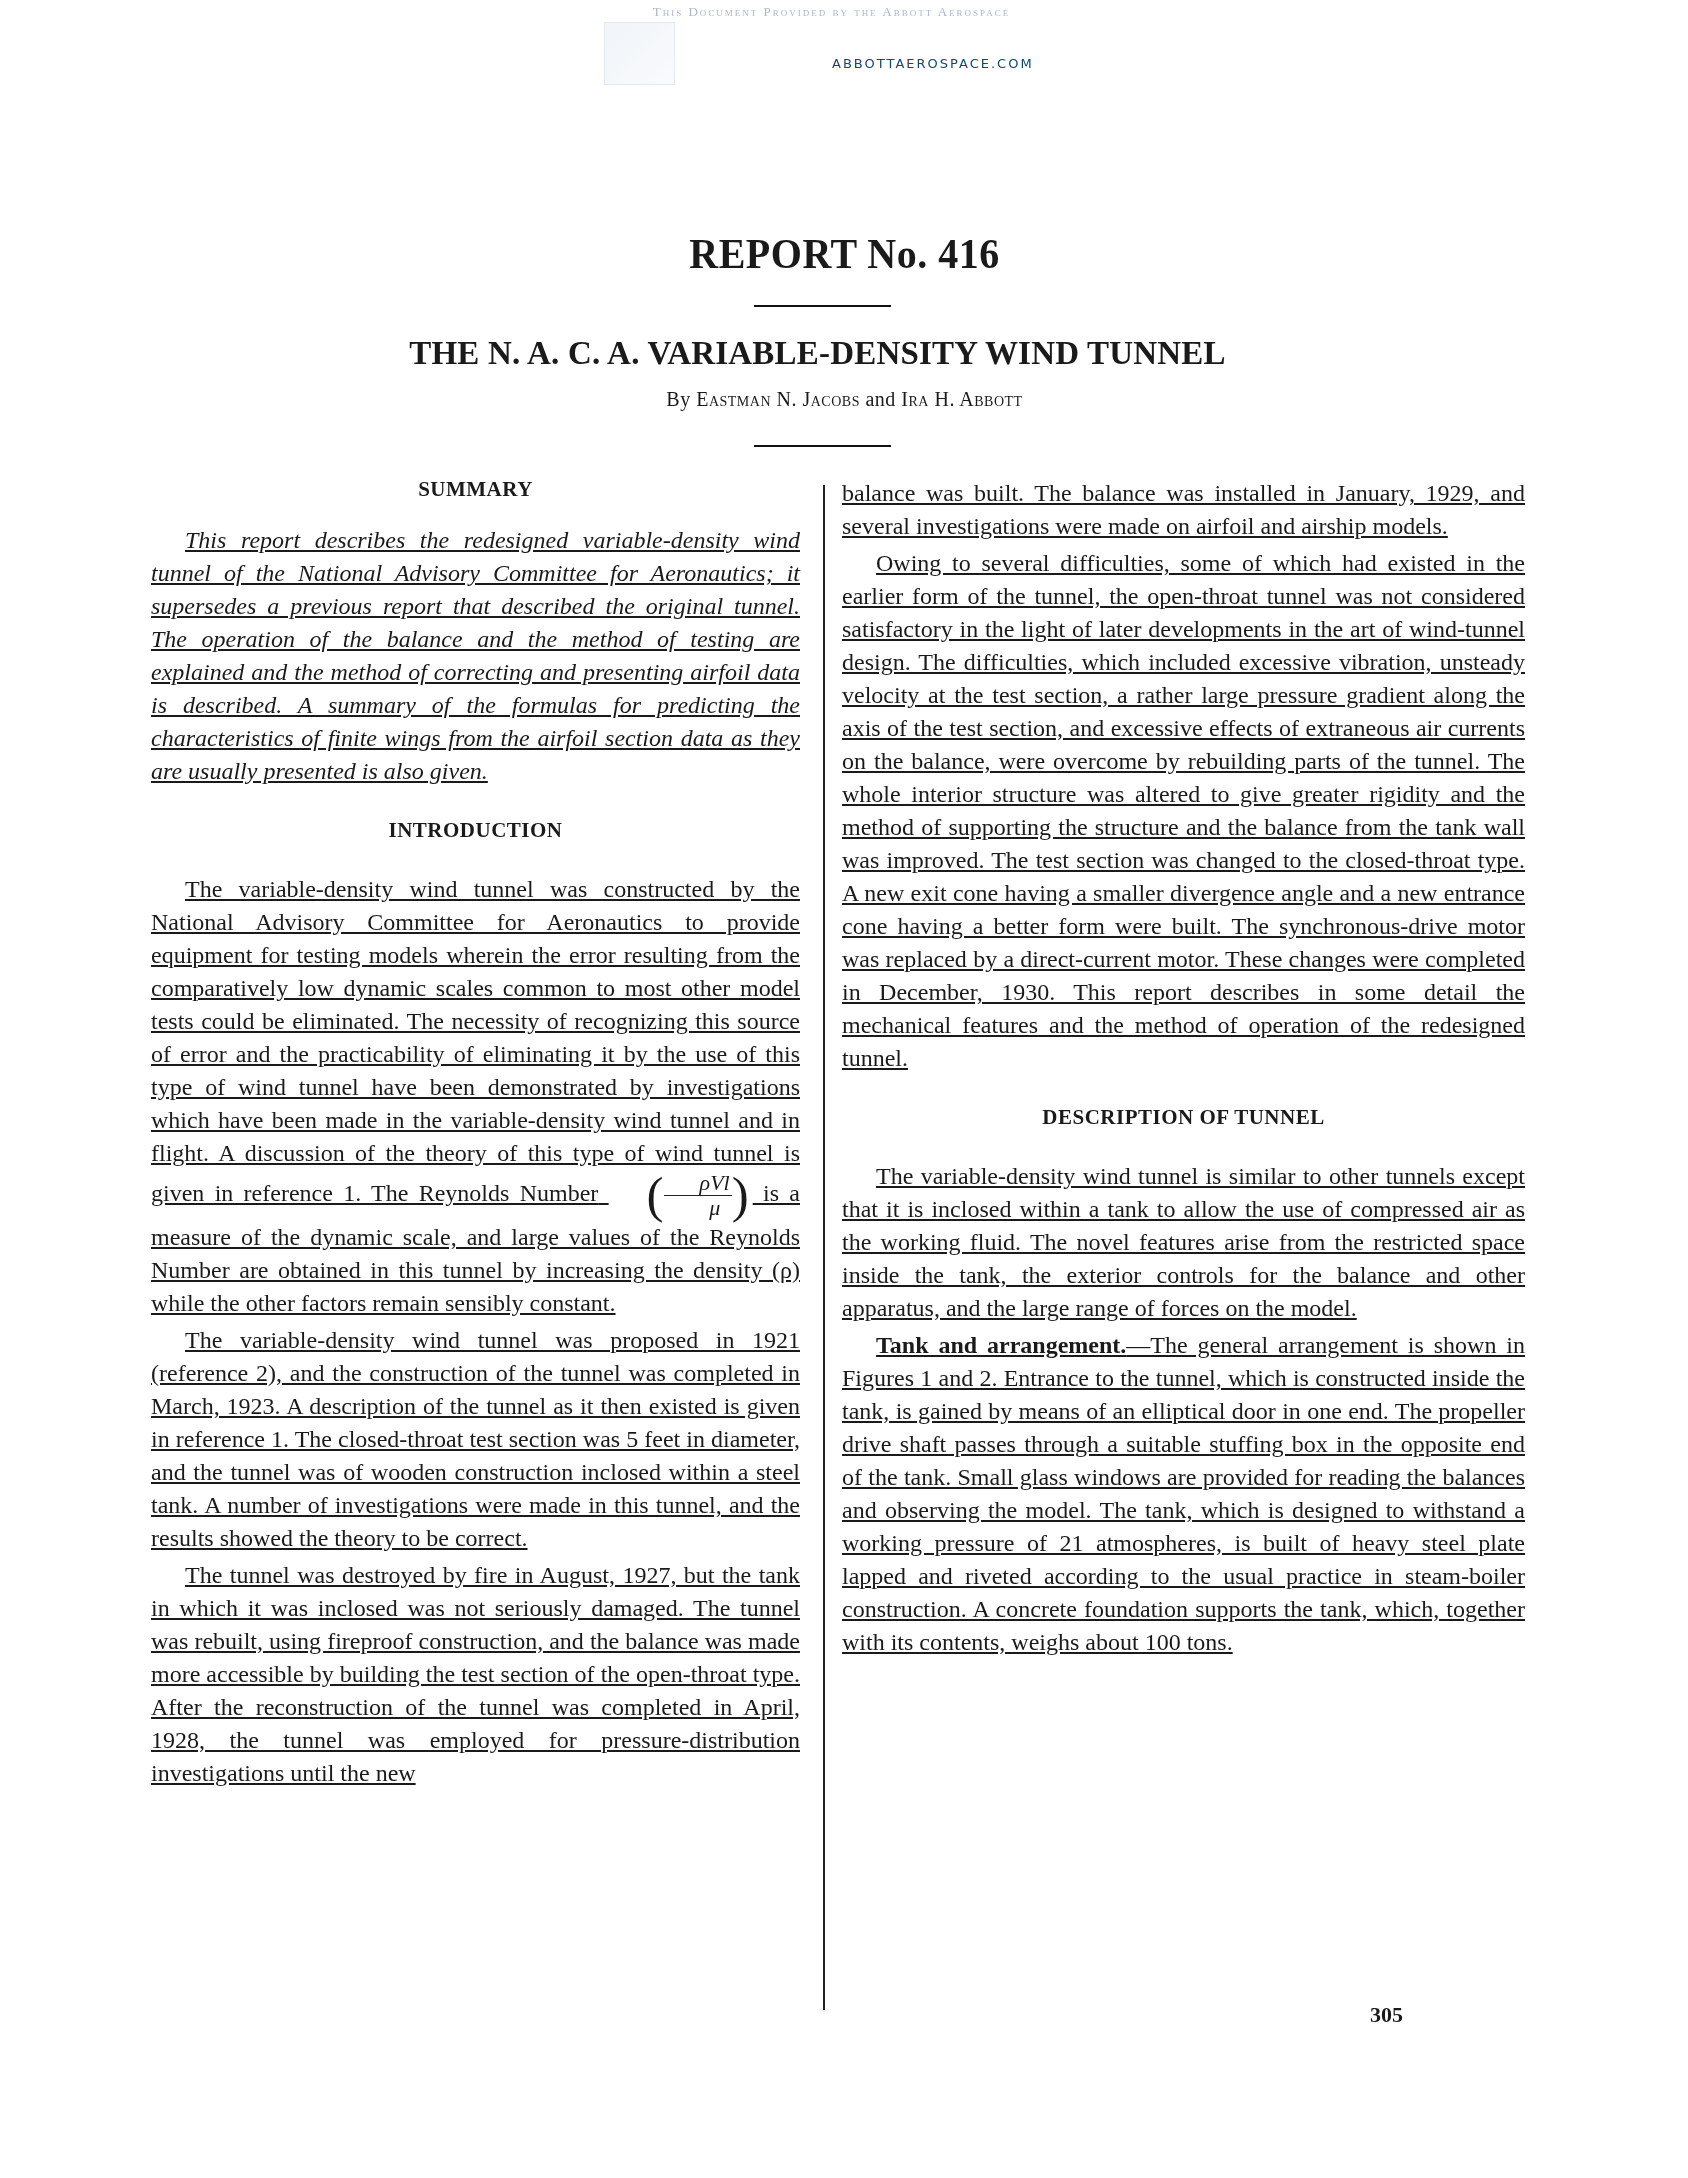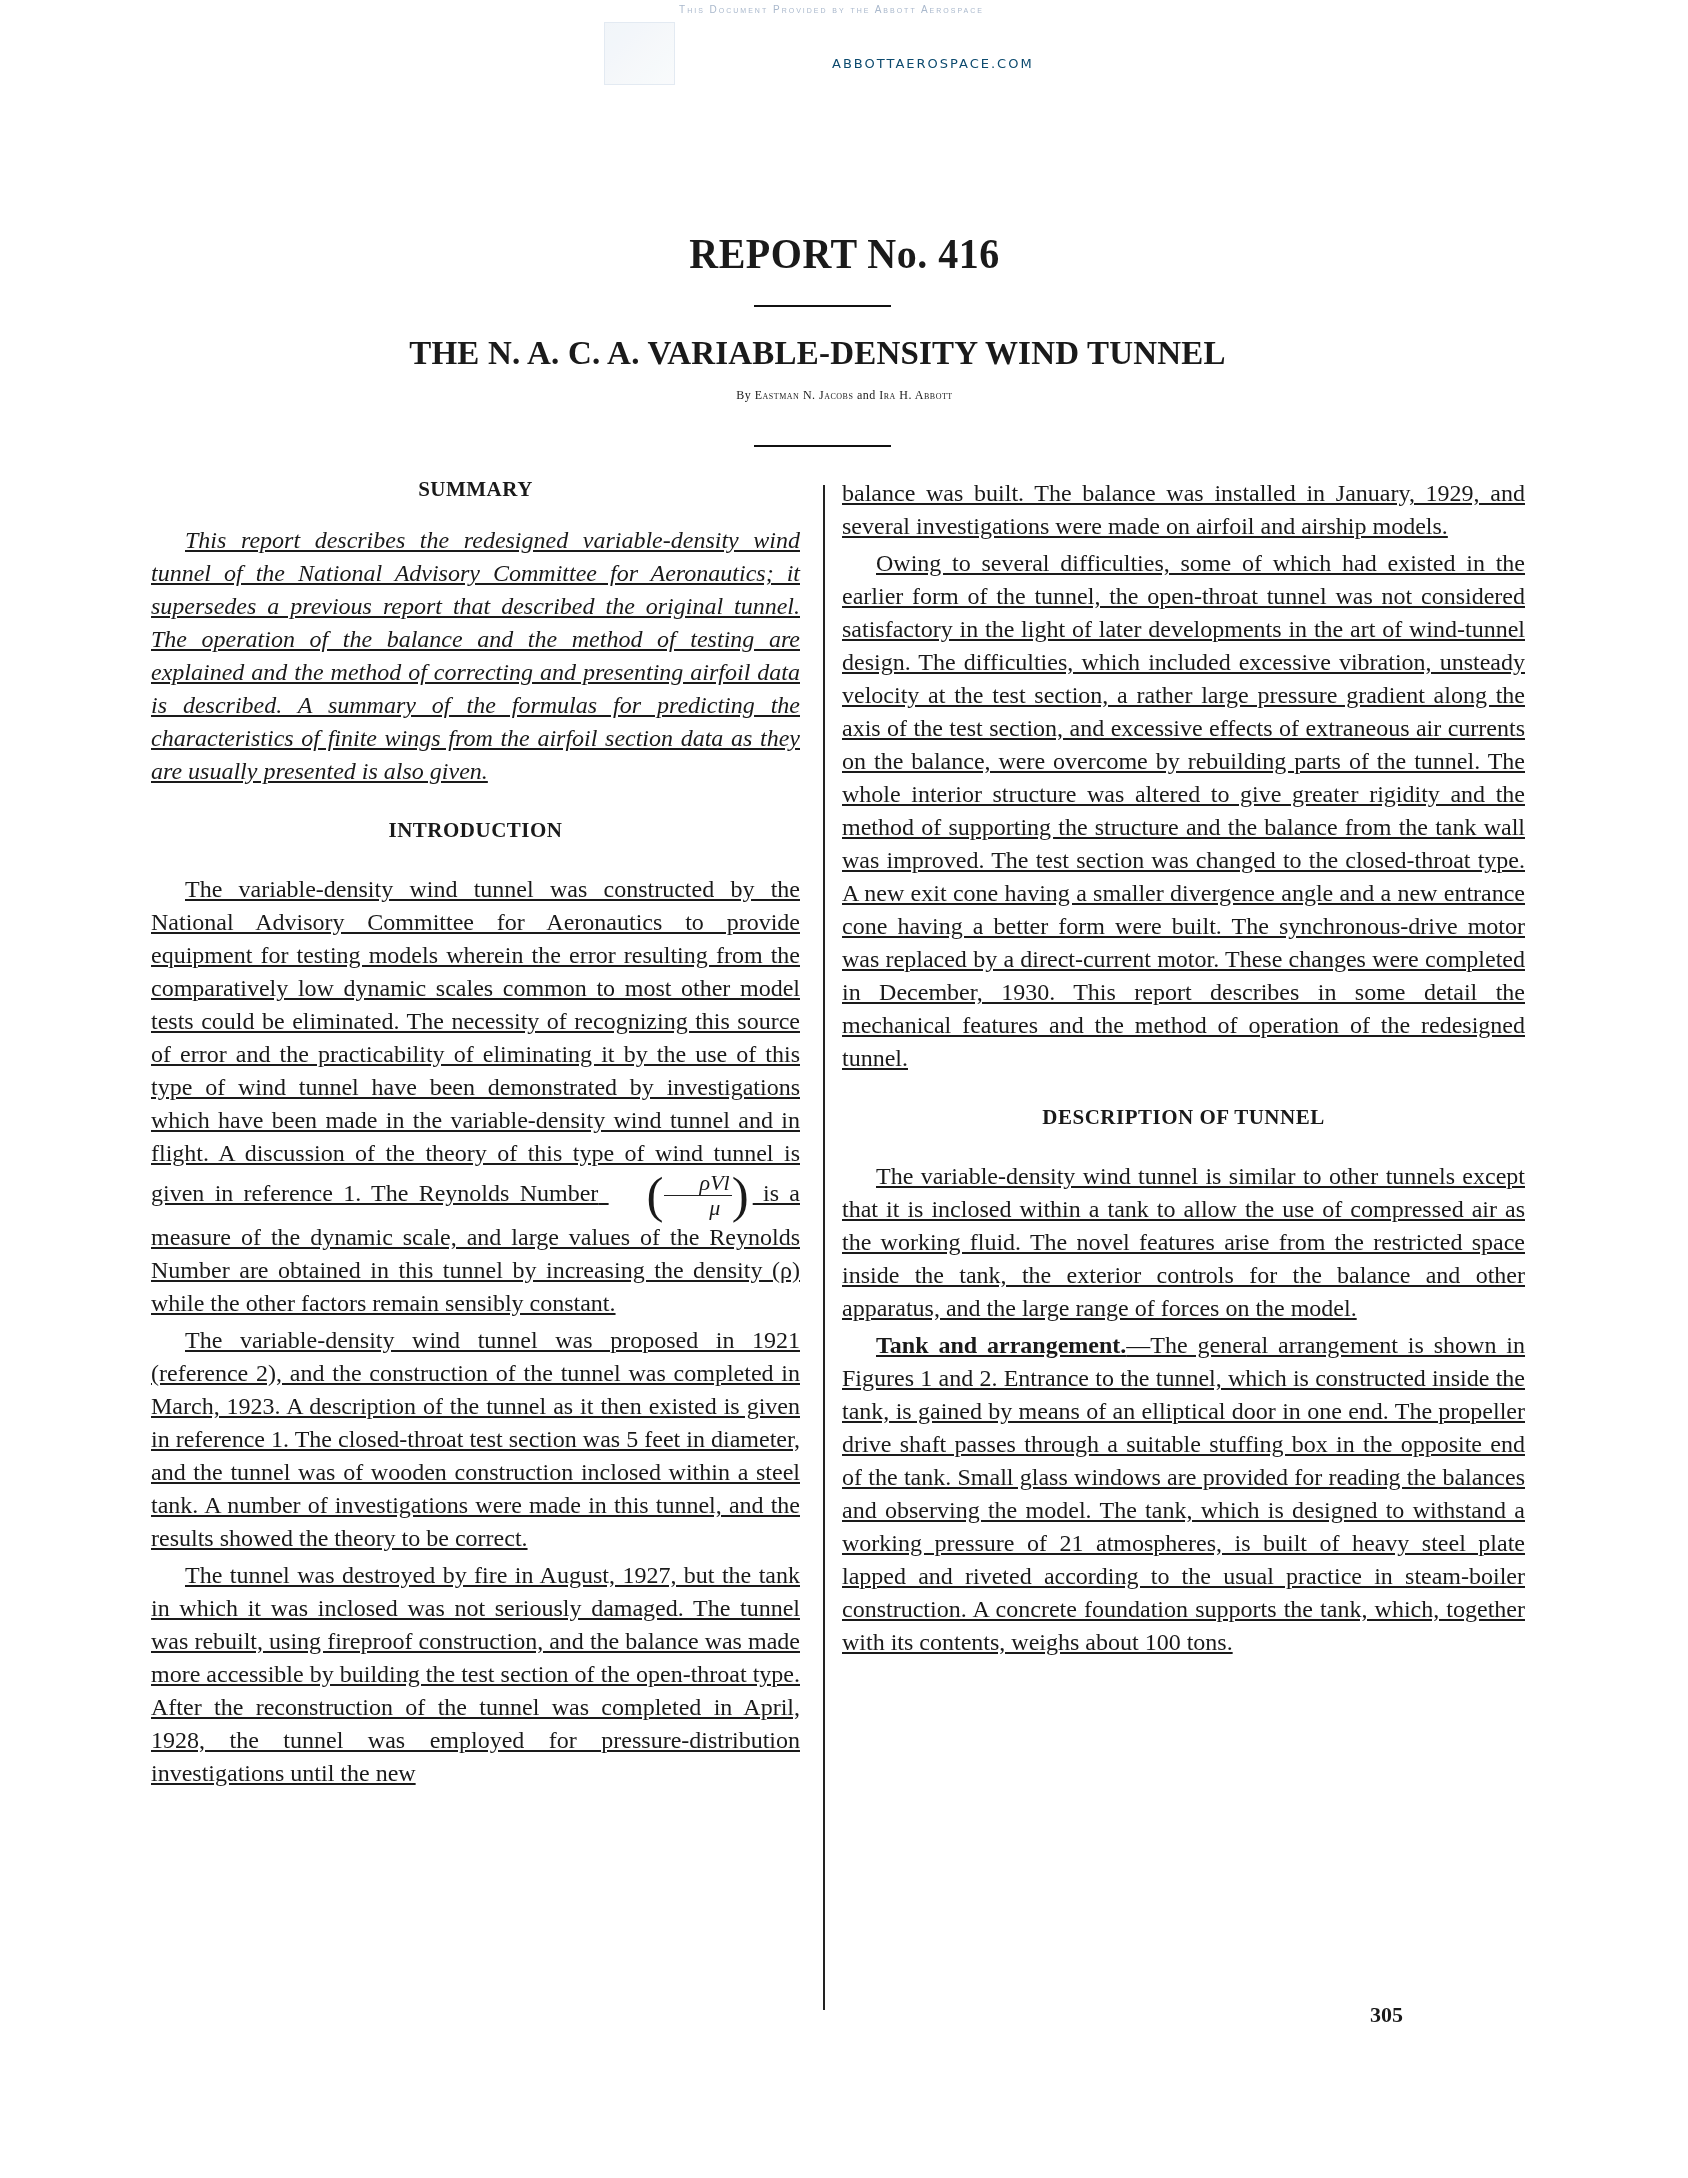--- a/index.html
+++ b/index.html
@@ -4,36 +4,36 @@
 <style>
   html, body { margin: 0; padding: 0; background: #ffffff; }
   body { width: 1689px; height: 2178px; position: relative; overflow: hidden;
          font-family: "DejaVu Serif", "Liberation Serif", serif; color: #1a1a1a; }
 
   
   .watermark { position: absolute; left: 594px; top: 4px; width: 475px; height: 69px; color: #8ea3bf; }
   .wm-box { position: absolute; left: 10px; top: 18px; width: 69px; height: 61px;
             border: 1px solid #dde5ef; background: linear-gradient(135deg,#eef3f8,#f8fafc); opacity: .8; }
   .wm-line1 { position: absolute; left: 0; top: 0; width: 475px; text-align: center;
-              font-family: Liberation Sans, sans-serif; font-size: 10px; letter-spacing: 2px; font-variant: small-caps; color: #a9b8cc; }
+              font-family: Liberation Serif, serif; font-size: 13px; letter-spacing: 2px; font-variant: small-caps; color: #a9b8cc; }
   .wm-line2 { position: absolute; left: 0; top: 16px; width: 475px; text-align: center;
               font-family: "DejaVu Sans", sans-serif; font-size: 30px; letter-spacing: 4px; color: #8ca1bd; }
   .wm-line3 { position: absolute; left: 238px; top: 52px; width: 238px; text-align: left;
               font-family: "DejaVu Sans", sans-serif; font-size: 13px; letter-spacing: 2px; color: #0c4a6e; }
 
   
   .report-no { position: absolute; left: 0; top: 230px; width: 1689px; text-align: center;
                font-family: "Liberation Serif", serif; font-weight: bold; font-size: 40px; letter-spacing: 0.5px; transform: scaleY(1.05); }
   .rule { position: absolute; height: 2px; background: #111; }
   .rule.r1 { left: 754px; top: 305px; width: 137px; }
   .rule.r2 { left: 754px; top: 445px; width: 137px; }
   .main-title { position: absolute; left: 0; top: 335px; width: 1635px; text-align: center;
                 font-family: "Liberation Serif", serif; font-weight: bold; font-size: 33px; letter-spacing: 0.2px; }
   .byline { position: absolute; left: 0; top: 388px; width: 1689px; text-align: center;
-            font-family: "Liberation Serif", serif; font-size: 12px; letter-spacing: 0.5px; }
+            font-family: "Liberation Serif", serif; font-size: 20px; letter-spacing: 0.5px; }
   .byline .sc { font-variant: small-caps; }
 
   
   .col { position: absolute; top: 473px; font-family: "Liberation Serif", serif; font-size: 24px; line-height: 33px; text-align: justify; }
   .col.left { left: 147px; width: 657px; }
   .col.right { left: 838px; width: 691px; }
   .col-divider { position: absolute; left: 823px; top: 485px; width: 2px; height: 1525px; background: #222; }
 
   .section-heading { text-align: center; font-weight: bold; font-size: 21px; letter-spacing: 0.5px; margin: 0; line-height: 33px; }
   .col p { margin: 4px; text-indent: 34px; text-decoration: underline; }

